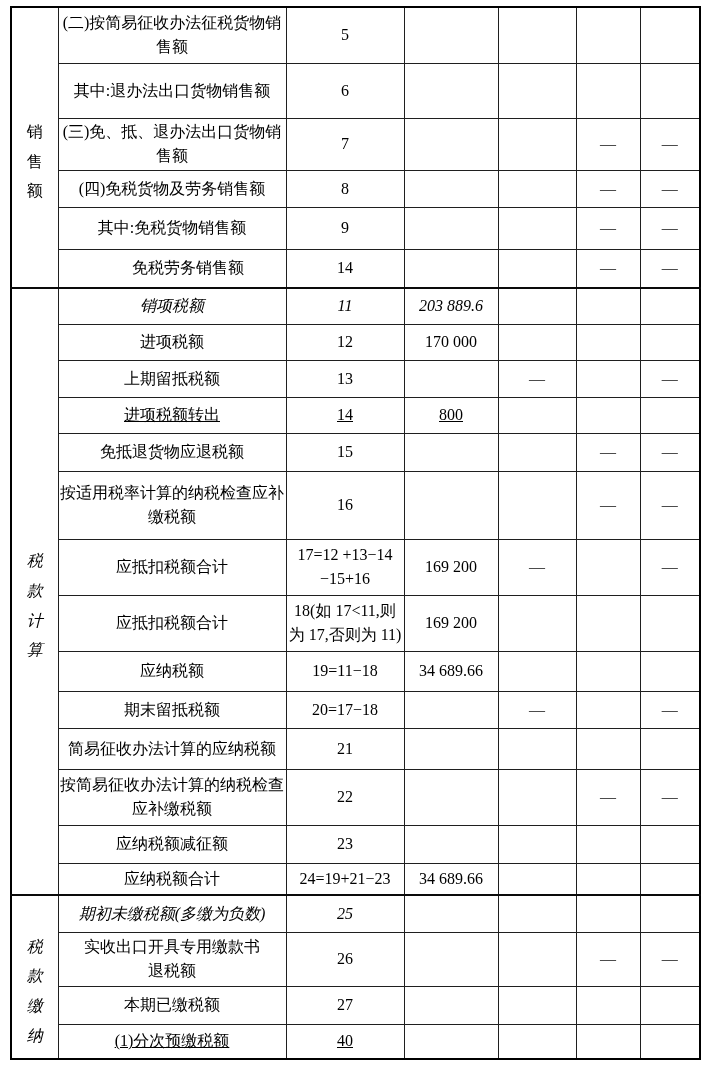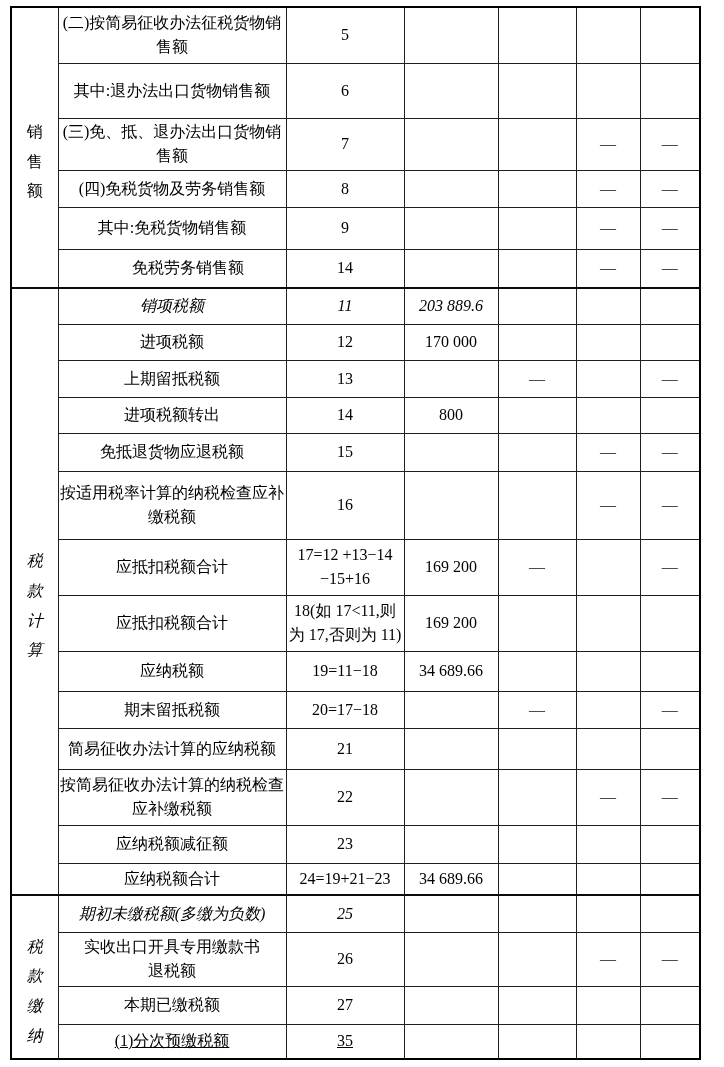--- a/index.html
+++ b/index.html
@@ -148,21 +148,21 @@
           <td class="cell"></td>
         </tr>
         <tr style="height: 37px;">
           <td class="item">上期留抵税额</td>
           <td class="line">13</td>
           <td class="value"></td>
           <td class="cell">—</td>
           <td class="cell"></td>
           <td class="cell">—</td>
         </tr>
-        <tr style="height: 36px;">
+        <tr style="height: 36px; text-decoration: underline;">
           <td class="item">进项税额转出</td>
           <td class="line">14</td>
           <td class="value">800</td>
           <td class="cell"></td>
           <td class="cell"></td>
           <td class="cell"></td>
         </tr>
         <tr style="height: 38px;">
           <td class="item">免抵退货物应退税额</td>
           <td class="line">15</td>
@@ -266,21 +266,21 @@
         <tr style="height: 38px;">
           <td class="item">本期已缴税额</td>
           <td class="line">27</td>
           <td class="value"></td>
           <td class="cell"></td>
           <td class="cell"></td>
           <td class="cell"></td>
         </tr>
         <tr style="height: 35px; text-decoration: underline;">
           <td class="item">(1)分次预缴税额</td>
-          <td class="line">35</td>
+          <td class="line">40</td>
           <td class="value"></td>
           <td class="cell"></td>
           <td class="cell"></td>
           <td class="cell"></td>
         </tr>
       </tbody>
   </table>
 </div>
 
 </body></html>

